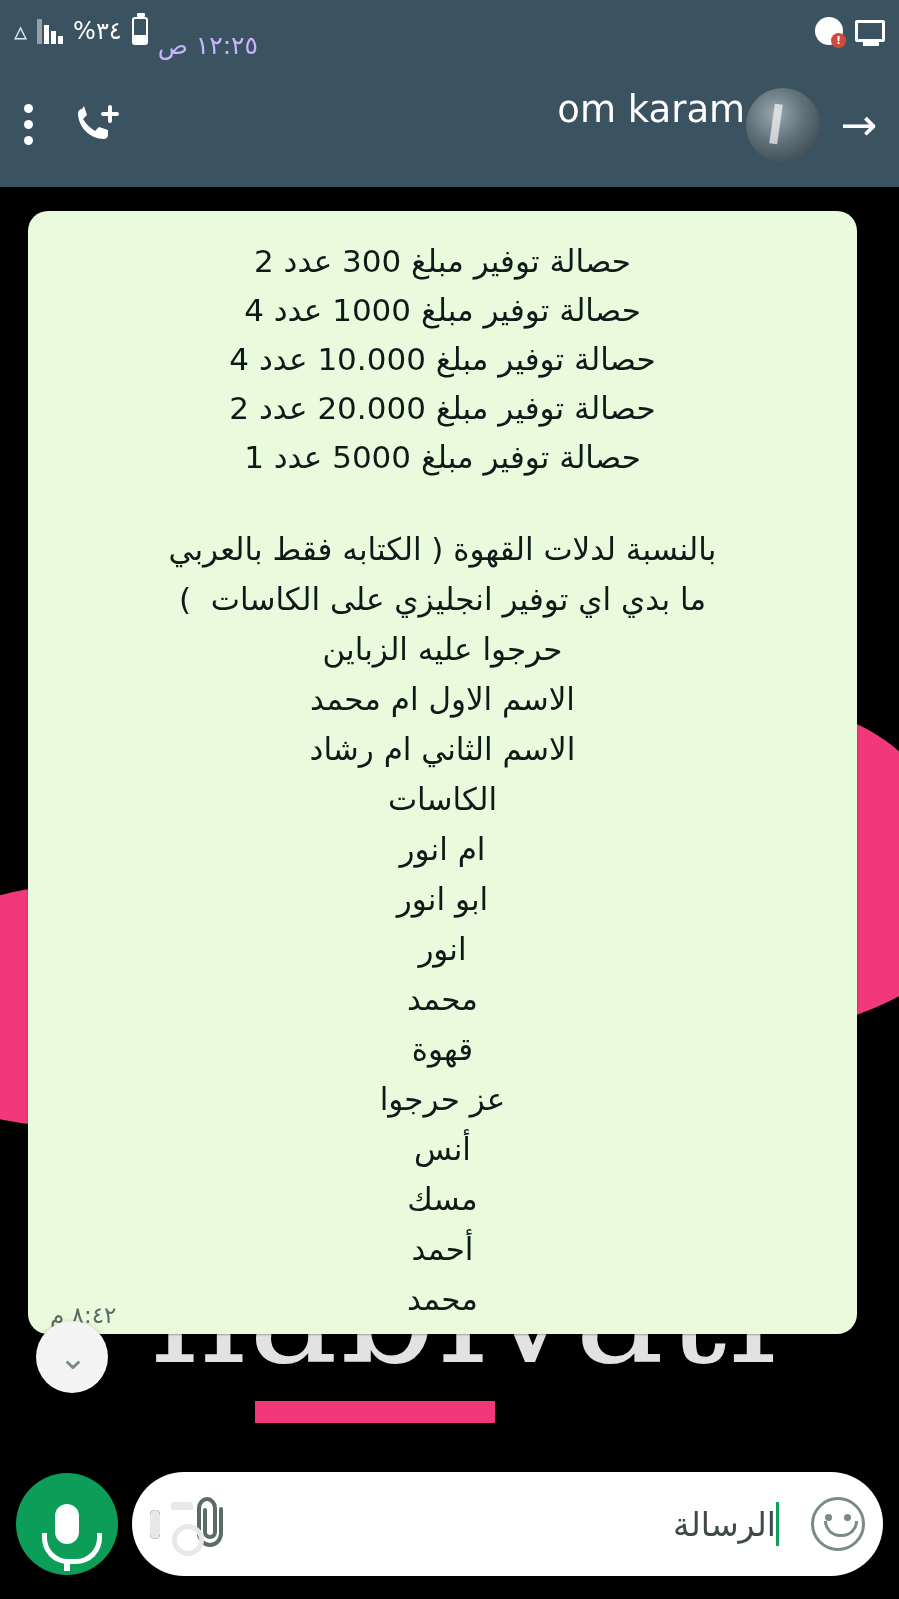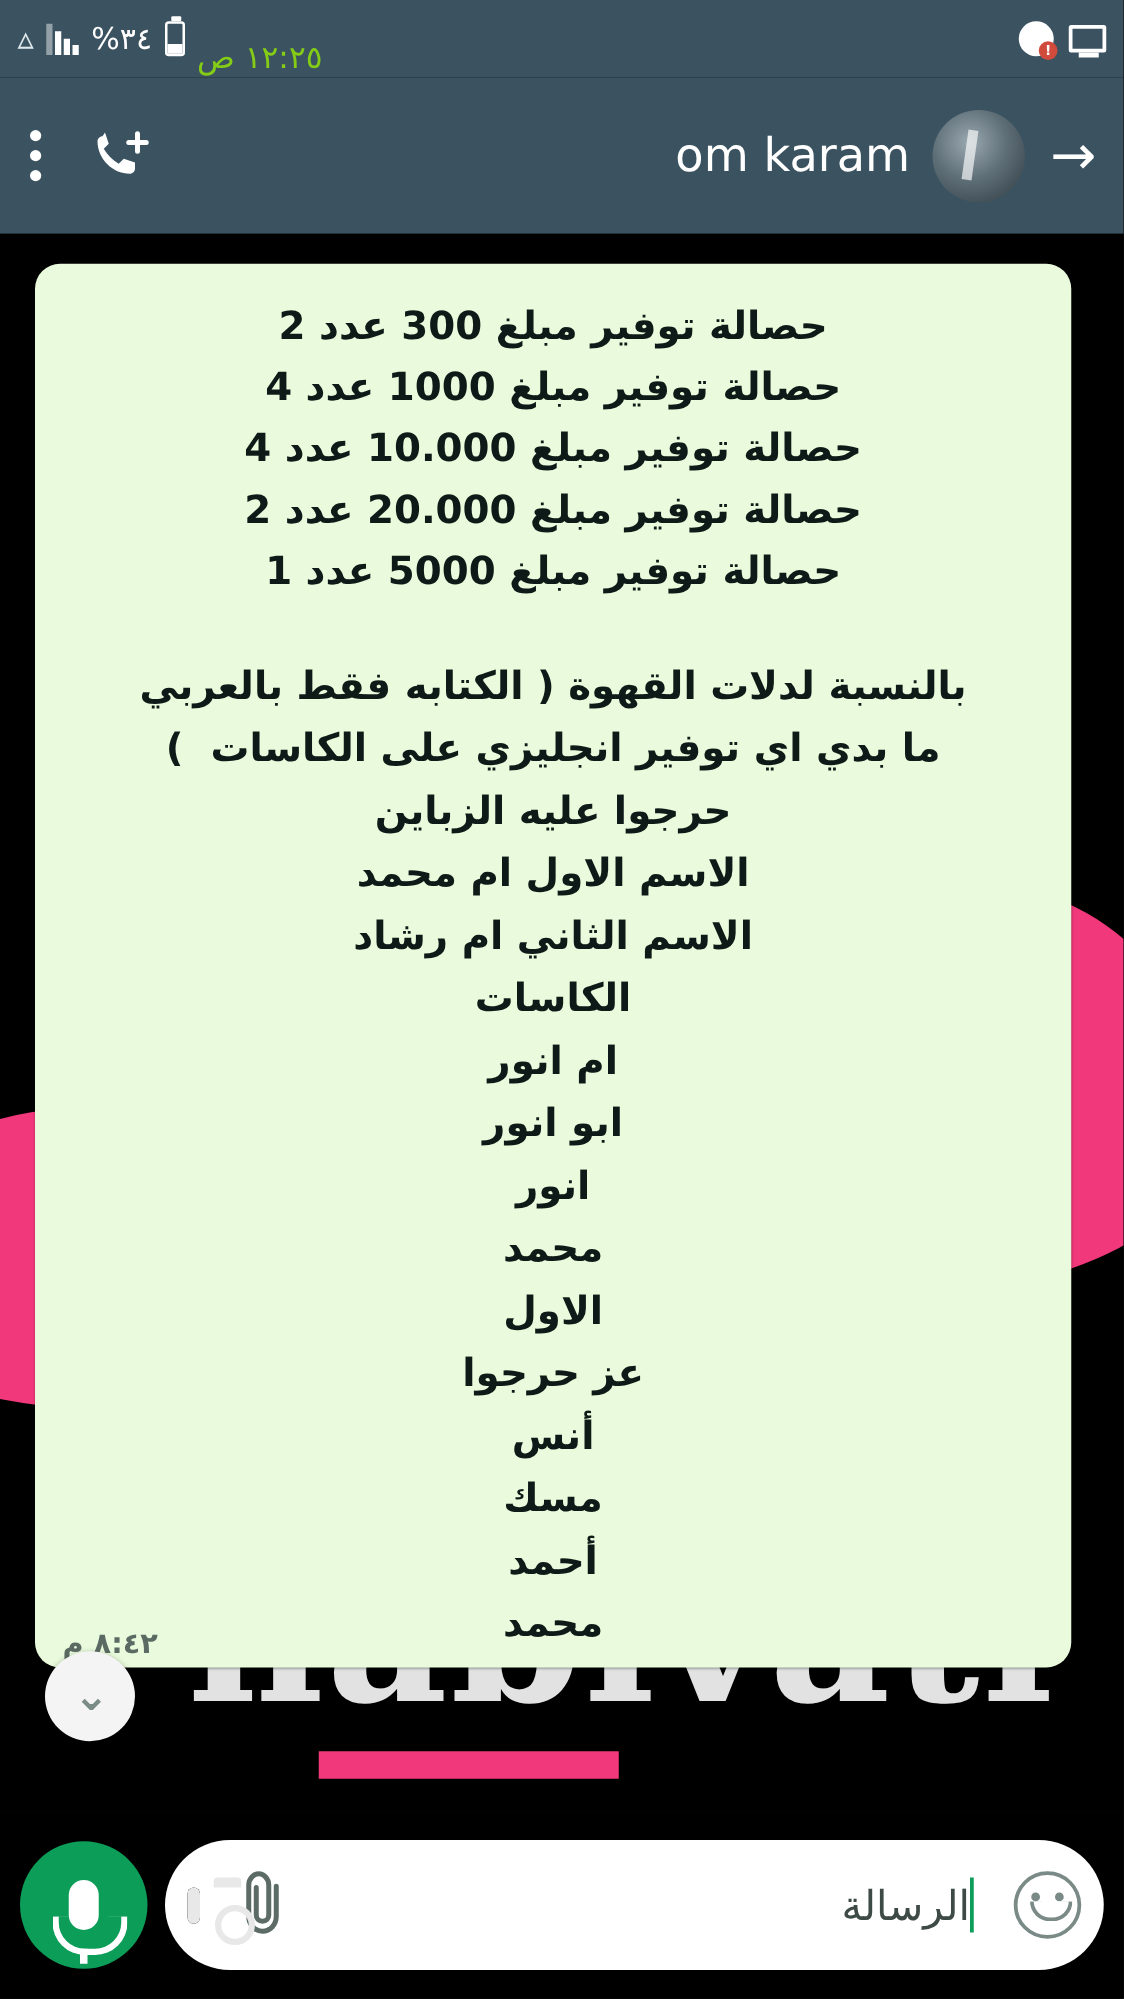--- a/index.html
+++ b/index.html
@@ -34,21 +34,21 @@
   }
   .status-left {
     display: flex;
     align-items: center;
     gap: 10px;
     direction: rtl;
   }
   .status-time {
     font-size: 25px;
     letter-spacing: 0.5px;
-    color: #84cc16;
+    color: #c4b5fd;
     margin-top: 28px;
   }
   .battery-icon {
     display: inline-block;
     width: 16px;
     height: 28px;
     border: 2px solid #fff;
     border-radius: 3px;
     position: relative;
     background: linear-gradient(to top, #fff 34%, transparent 34%);
@@ -151,23 +151,23 @@
     display: block;
   }
   .call-add-icon {
     position: relative;
     width: 48px; height: 48px;
     color: #fff;
   }
   .app-bar .center-group {
     flex: 1;
     display: flex;
-    align-items: center;
+    align-items: flex-start;
     justify-content: flex-end;
-    gap: 18px;
+    gap: 1px;
     padding-right: 6px;
   }
   .contact-name {
     font-size: 37px;
     color: #ffffff;
     font-weight: 400;
     white-space: nowrap;
   }
   .avatar {
     width: 74px; height: 74px;
@@ -194,21 +194,20 @@
   }
 
   
   .chat-area {
     position: absolute;
     top: 187px; left: 0;
     width: 899px;
     height: 1262px;
     background: #000;
     overflow: hidden;
-    font-weight: bold;
   }
   .wallpaper {
     position: absolute;
     inset: 0;
     overflow: hidden;
   }
   .wp-blob1 {
     position: absolute;
     right: -70px; top: 520px;
     width: 420px; height: 330px;
@@ -484,21 +483,21 @@
         <div class="msg-line">بالنسبة لدلات القهوة ( الكتابه فقط بالعربي</div>
         <div class="msg-line">ما بدي اي توفير انجليزي على الكاسات  )</div>
         <div class="msg-line">حرجوا عليه الزباين</div>
         <div class="msg-line">الاسم الاول ام محمد</div>
         <div class="msg-line">الاسم الثاني ام رشاد</div>
         <div class="msg-line">الكاسات</div>
         <div class="msg-line">ام انور</div>
         <div class="msg-line">ابو انور</div>
         <div class="msg-line">انور</div>
         <div class="msg-line">محمد</div>
-        <div class="msg-line">الاول</div>
+        <div class="msg-line">قهوة</div>
         <div class="msg-line">عز حرجوا</div>
         <div class="msg-line">أنس</div>
         <div class="msg-line">مسك</div>
         <div class="msg-line">أحمد</div>
         <div class="msg-line">محمد</div>
       </div>
       <div class="bubble-meta">٨:٤٢ م</div>
     </div>
 
     <div class="scroll-down-btn">

